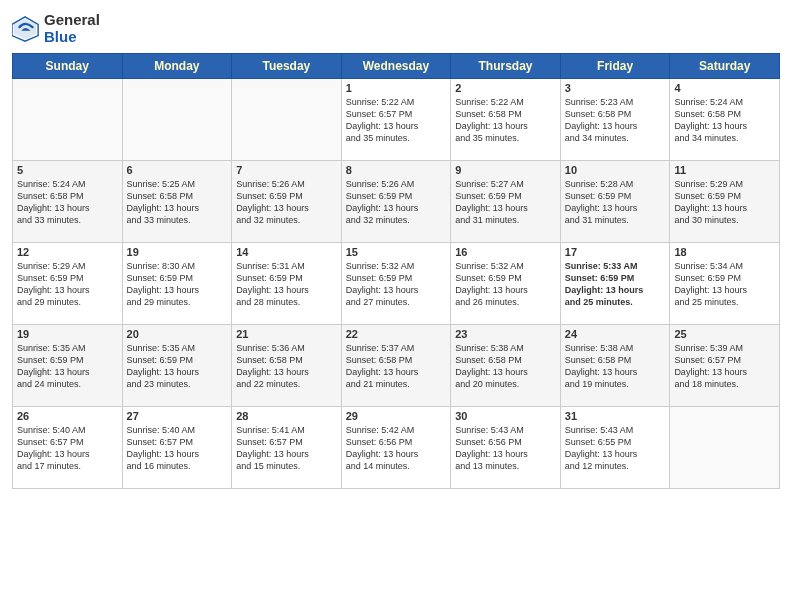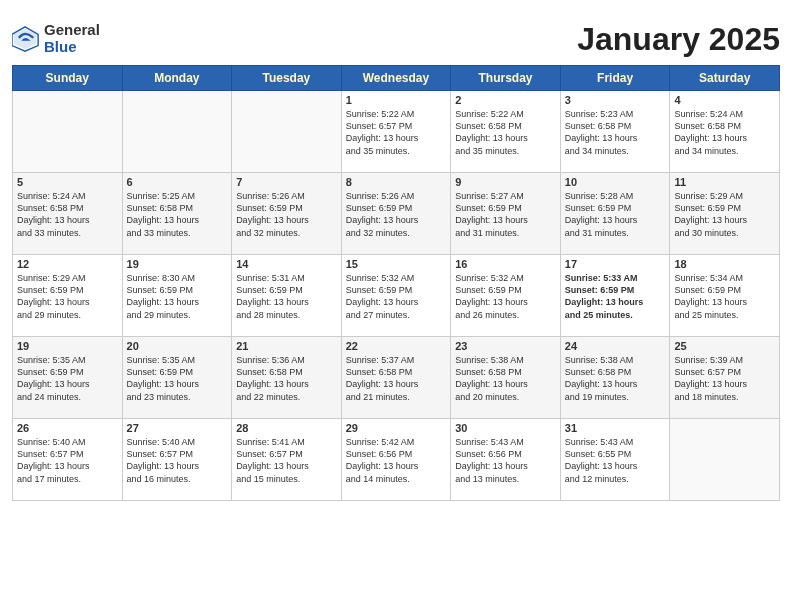--- a/index.html
+++ b/index.html
@@ -5,21 +5,21 @@
     * { box-sizing: border-box; margin: 0; padding: 0; }
     body {
       font-family: Arial, sans-serif;
       background: #fff;
       width: 792px;
       height: 612px;
       overflow: hidden;
     }
     .container {
       width: 792px;
-      padding: 22px 12px 8px 12px;
+      padding: 12px 12px 8px 12px;
     }
     .header-row {
       display: flex;
       justify-content: space-between;
       align-items: flex-start;
       margin-bottom: 8px;
     }
     .logo {
       display: flex;
       align-items: center;
@@ -113,21 +113,20 @@
         <polygon points="14,2 28,10 28,22 14,28 0,22 0,10" fill="none" stroke="#1a5aad" stroke-width="1.5"></polygon>
         <path d="M8,13 Q14,6 22,13" fill="none" stroke="#1a5aad" stroke-width="2.5" stroke-linecap="round"></path>
         <path d="M10,17 Q14,11 20,17" fill="#1a5aad"></path>
       </svg>
       <div class="logo-text">
         <span class="logo-general">General</span>
         <span class="logo-blue">Blue</span>
       </div>
     </div>
     <div class="title-block">
-      <div class="month-title">January 2025</div>
     </div>
   </div>
 
   <table class="calendar">
     <thead>
       <tr>
         <th>Sunday</th>
         <th>Monday</th>
         <th>Tuesday</th>
         <th>Wednesday</th>

